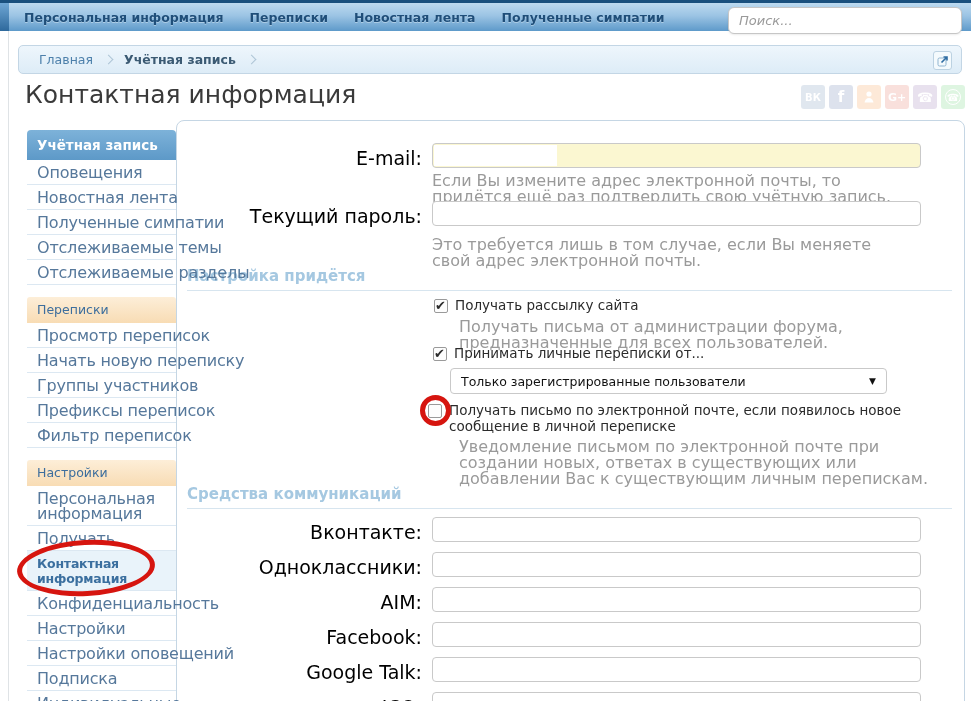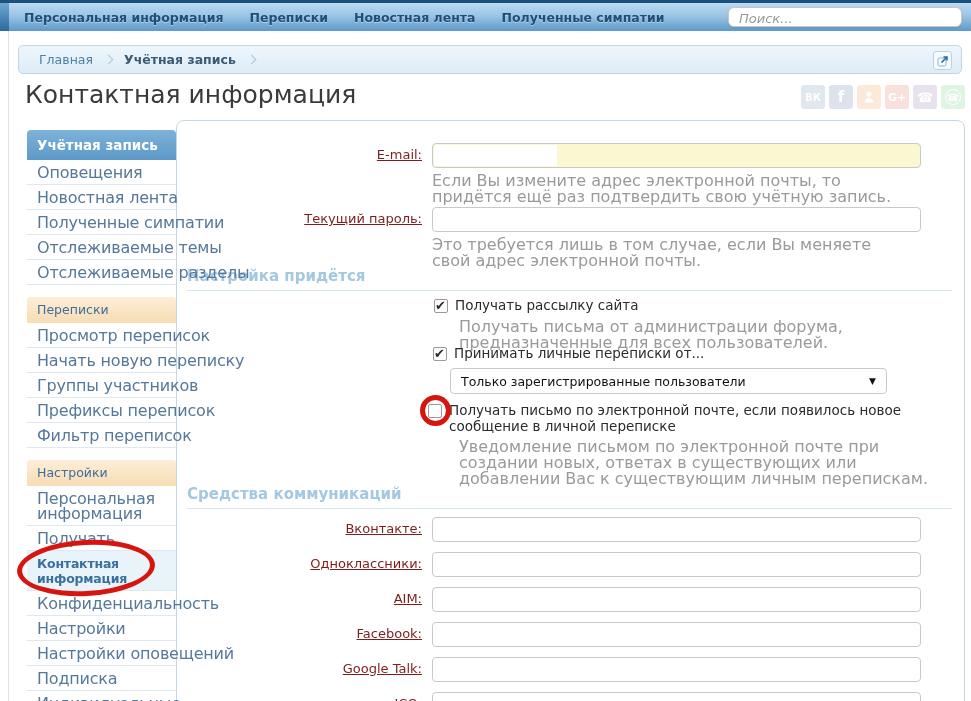--- a/index.html
+++ b/index.html
@@ -10,21 +10,21 @@
   .navbar { position:absolute; left:0; top:0; width:971px; height:31px;
             background:linear-gradient(#bcdaf0 0%, #9cc4e4 45%, #5e9aca 100%);
             border-top:3px solid #19507e; }
   .navbar::before { content:""; position:absolute; left:0; top:0; bottom:0; width:9px;
             background:linear-gradient(#6ea6d4,#2e699c); }
   .nav-items { display:flex; gap:26px; padding-left:24px; height:28px; align-items:center; }
   .nav-item { font-size:12.5px; font-weight:bold; color:#1f4e79;
             text-shadow:0 1px 0 rgba(255,255,255,.35); cursor:pointer; white-space:nowrap; }
 
   
-  .search-box { position:absolute; left:728px; top:7px; width:234px; height:20px;
+  .search-box { position:absolute; left:728px; top:7px; width:234px; height:27px;
             background:#fff; border:1px solid #c6c6c6; border-radius:6px;
             box-shadow:0 1px 2px rgba(0,0,0,.08); z-index:5; }
   .search-box input { width:100%; height:100%; border:none; outline:none; background:transparent;
             font-family:"DejaVu Sans", sans-serif;
             font-style:italic; font-size:13px; color:#999; padding:0 10px; }
   .search-box input::placeholder { color:#9a9a9a; font-style:italic; }
 
   
   .breadcrumb { position:absolute; left:18px; top:45px; width:944px; height:29px;
             background:linear-gradient(#eef6fc,#ddecf7);
@@ -62,22 +62,22 @@
   .sb-item { font-size:16px; color:#56789b; padding:5px 4px 4px 10px;
             border-bottom:1px solid #dce8f2; line-height:15px; background:#fff;
             cursor:pointer; white-space:nowrap; letter-spacing:-0.2px; }
   .sb-item.two-line { white-space:normal; }
   .sb-item.selected { background:#e9f3fa; font-weight:bold; color:#3b6f9f; font-size:12.5px; }
 
   
   .card { position:absolute; left:176px; top:120px; width:789px; height:590px;
           background:#fff; border:1px solid #c5d6e4; border-radius:8px 8px 0 0; }
   .abs { position:absolute; }
-  .flabel { width:248px; text-align:right; padding-right:10px; font-size:13px;
-            color:#7f1d1d; padding-top:4px;text-decoration:underline; }
+  .flabel { width:248px; text-align:right; padding-right:10px; font-size:19px;
+            color:#000000; padding-top:4px; }
   .txt { width:489px; height:25px; border:1px solid #c9c9c9; border-radius:4px;
          font-size:13px; padding:0 6px; font-family:"DejaVu Sans", sans-serif; outline:none; }
   .email-wrap { position:relative; width:489px; height:25px; }
   .email-wrap input { background:#fbf7d1; width:100%; height:100%; }
   .email-mask { position:absolute; left:2px; top:2px; width:123px; height:21px;
          background:#fff; pointer-events:none; }
   .hint { font-size:16px; color:#9a9a9a; line-height:16px; }
   .sect { color:#a5c8e1; font-weight:bold; font-size:15px;
           border-bottom:1px solid #d7e5ef; padding-bottom:5px; }
   .cbrow { display:flex; align-items:flex-start; font-size:13.5px; color:#2b2b2b; }
@@ -161,21 +161,21 @@
 
   <div class="abs cbrow" style="left:7px; top:22px;">
     <div class="flabel">E-mail:</div>
     <div class="email-wrap">
       <input class="txt" type="text" style="">
       <div class="email-mask"></div>
     </div>
   </div>
   <div class="abs hint" style="left:255px; top:52px; width:480px;">Если Вы измените адрес электронной почты, то придётся ещё раз подтвердить свою учётную запись.</div>
 
-  <div class="abs cbrow" style="left:7px; top:86px;">
+  <div class="abs cbrow" style="left:7px; top:80px;">
     <div class="flabel">Текущий пароль:</div>
     <input class="txt" type="password" style="">
   </div>
   <div class="abs hint" style="left:255px; top:116px; width:480px;">Это требуется лишь в том случае, если Вы меняете свой адрес электронной почты.</div>
 
   <div class="abs sect" style="left:10px; top:146px; width:765px;">Настройка придётся</div>
 
   <div class="abs cbrow" style="left:257px; top:176px; width:505px;">
     <span class="cb checked"></span>
     <span>Получать рассылку сайта</span>

